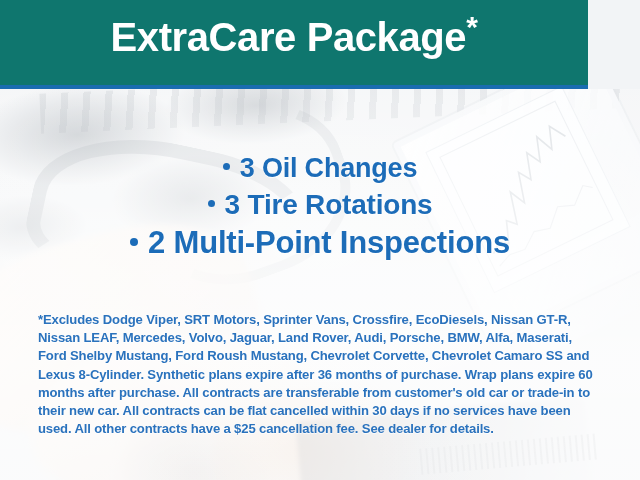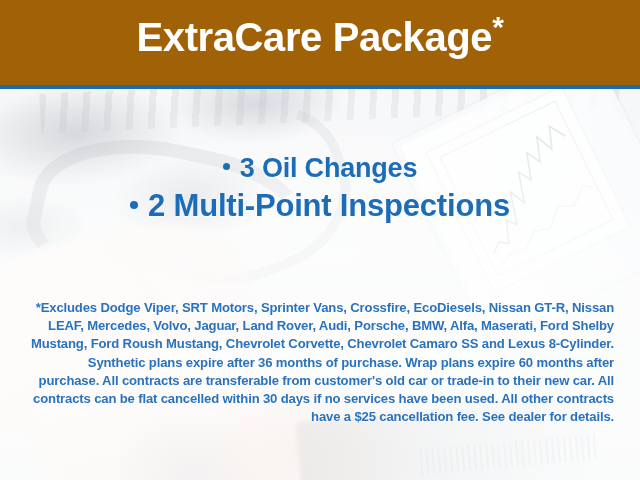--- a/index.html
+++ b/index.html
@@ -18,23 +18,23 @@
     height: 480px;
     overflow: hidden;
     background: #f2f4f6;
   }
 
   
   .header-banner {
     position: absolute;
     left: 0;
     top: 0;
-    width: 640px;
+    width: 588px;
     height: 89px;
-    background: #a16207;
+    background: #0f766e;
     z-index: 5;
   }
   .header-banner::after {
     content: "";
     position: absolute;
     left: 0;
     right: 0;
     bottom: 0;
     height: 4px;
     background: #1a6cb0;
@@ -299,22 +299,22 @@
   .benefit-item.b1 { font-size: 27px; line-height: 36px; }
   .benefit-item.b2 { font-size: 28px; line-height: 37px; }
   .benefit-item.b3 { font-size: 31px; line-height: 40px; }
   .benefit-item.b3 .dot { width: 8px; height: 8px; }
 
   .disclaimer {
     position: absolute;
     left: 26px;
     right: 26px;
     top: 197px;
-    margin: 0;
-    text-align: right;
+    margin: 12px;
+    text-align: left;
     color: #2a72bd;
     font-size: 13.1px;
     font-weight: bold;
     line-height: 18.2px;
     letter-spacing: -0.15px;
     text-shadow: 0 1px 1px rgba(255,255,255,0.9);
   }
 </style>
 </head>
 <body>
@@ -353,20 +353,23 @@
   <div class="header-banner">
     <div class="header-title"><span>ExtraCare Package</span><span class="asterisk">*</span></div>
   </div>
 
   <div class="content">
 
     <ul class="benefit-list">
       <li class="benefit-item b1">
         <span class="dot"></span><span>3 Oil Changes</span>
       </li>
+      <li class="benefit-item b2">
+        <span class="dot"></span><span>3 Tire Rotations</span>
+      </li>
       <li class="benefit-item b3">
         <span class="dot"></span><span>2 Multi-Point Inspections</span>
       </li>
     </ul>
 
     <p class="disclaimer">*Excludes Dodge Viper, SRT Motors, Sprinter Vans, Crossfire, EcoDiesels, Nissan GT-R, Nissan LEAF, Mercedes, Volvo, Jaguar, Land Rover, Audi, Porsche, BMW, Alfa, Maserati, Ford Shelby Mustang, Ford Roush Mustang, Chevrolet Corvette, Chevrolet Camaro SS and Lexus 8-Cylinder. Synthetic plans expire after 36 months of purchase. Wrap plans expire 60 months after purchase. All contracts are transferable from customer's old car or trade-in to their new car. All contracts can be flat cancelled within 30 days if no services have been used. All other contracts have a $25 cancellation fee. See dealer for details.</p>
 
   </div>
 </div>
 

